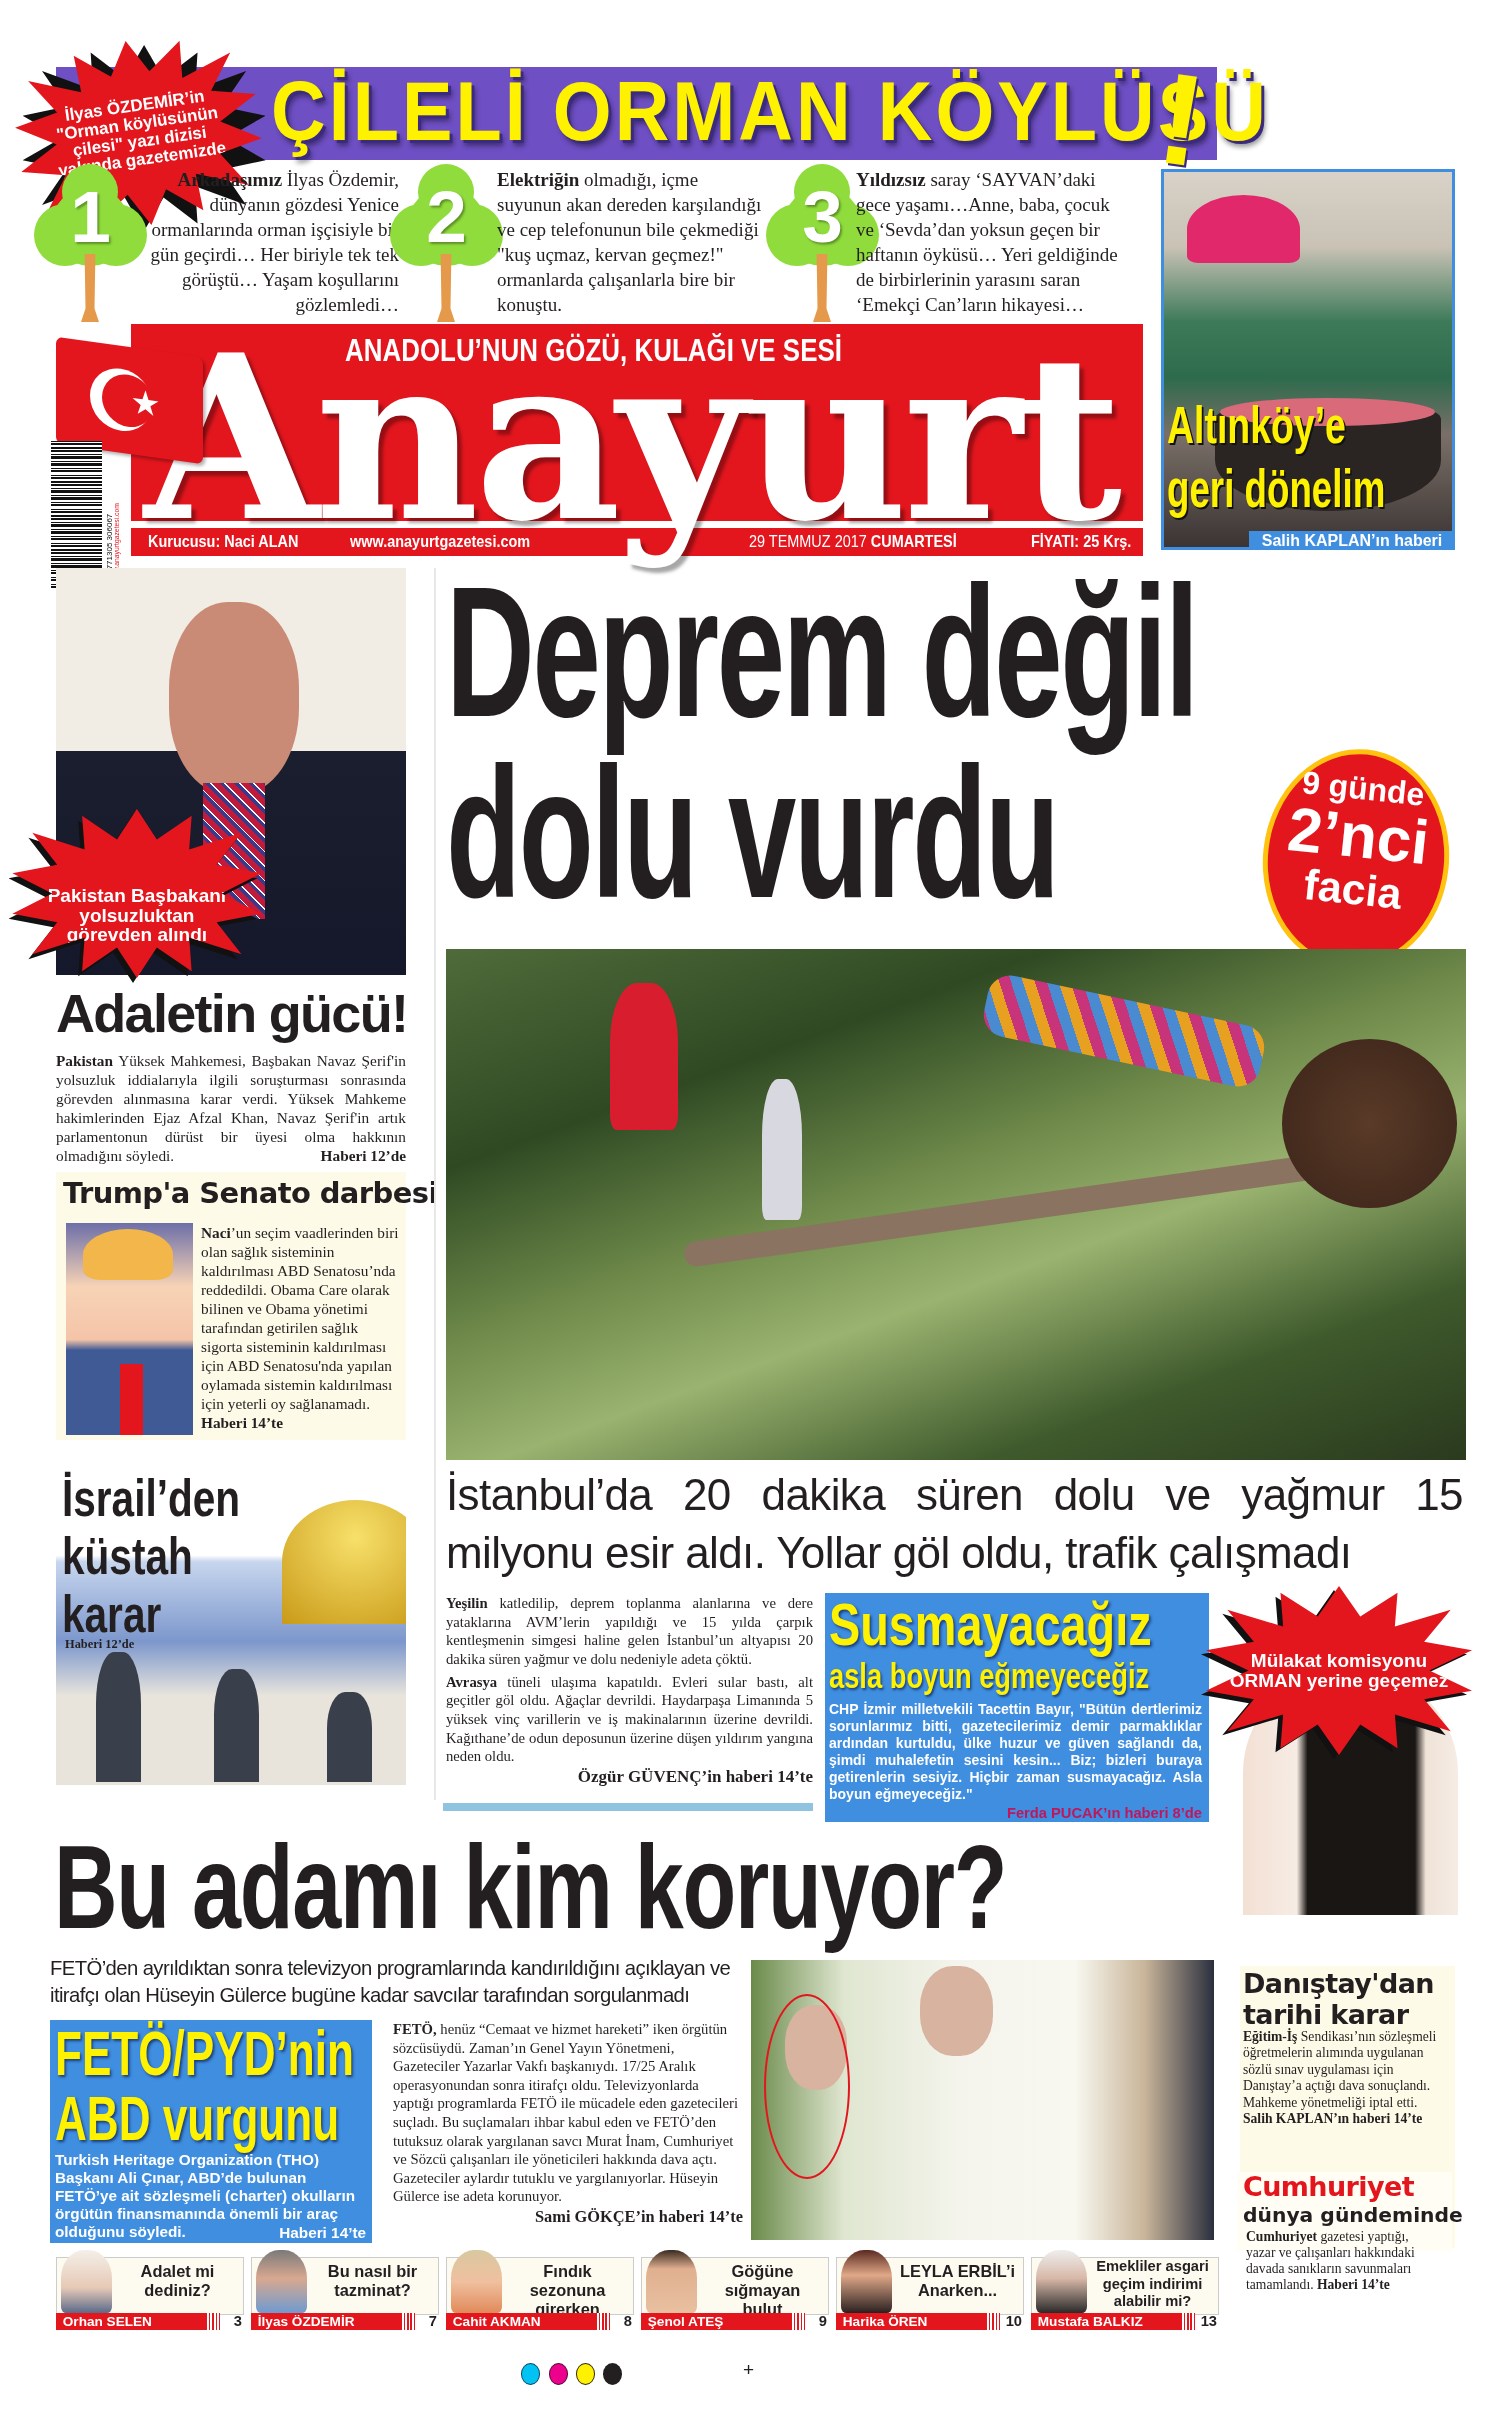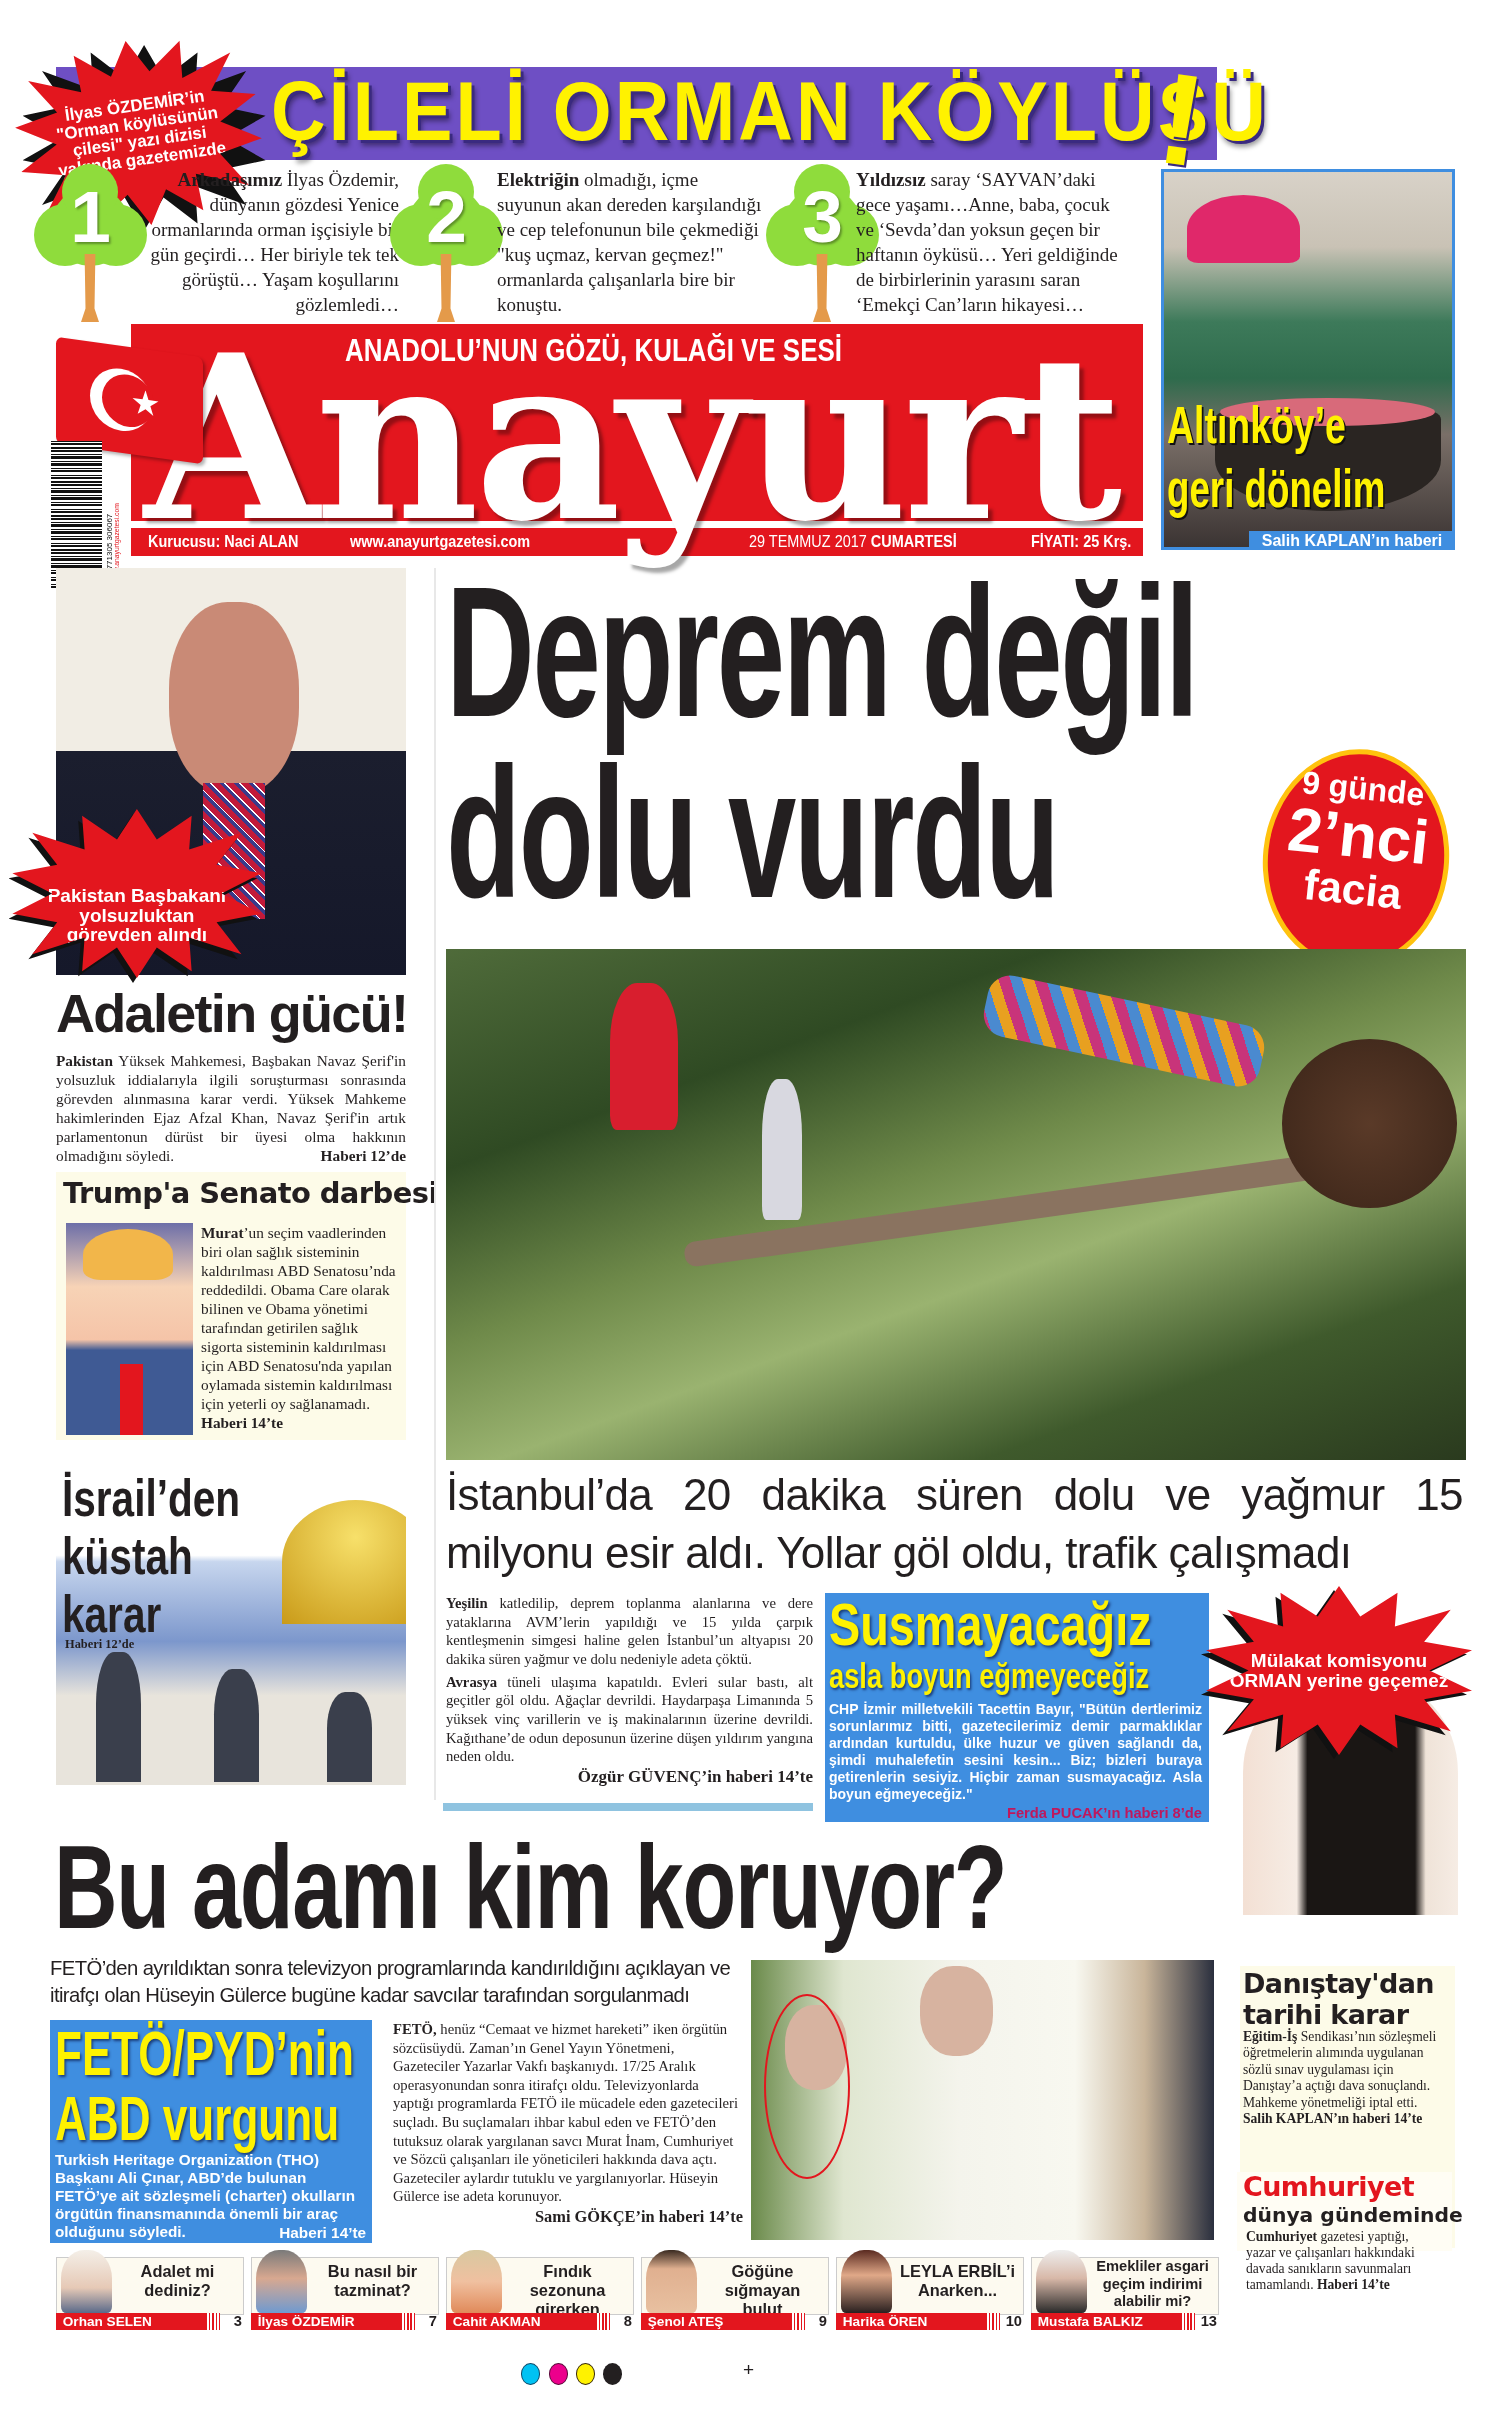--- a/index.html
+++ b/index.html
@@ -136,21 +136,21 @@
   <b style="float:right;">Haberi 12’de</b>
 </div>
 
 <div class="abs" style="left:56px;top:1172px;width:350px;height:268px;background:#fdfbe8;"></div>
 <div class="abs" style="left:63px;top:1176px;font-family:'DejaVu Sans',sans-serif;font-weight:bold;font-size:29px;line-height:35px;color:#231f20;white-space:nowrap;letter-spacing:-0.6px;">Trump'a Senato darbesi</div>
 <div class="photo" style="left:66px;top:1223px;width:127px;height:212px;background:linear-gradient(180deg,#6d6fa8 0%,#f7d3b6 30%,#f5c4a8 55%,#3f5a94 60%,#3f5a94 100%);">
   <div class="abs" style="left:17px;top:5.6px;width:90px;height:51px;background:#f2b64a;border-radius:50% 50% 20% 20%;"></div>
   <div class="abs" style="left:54px;top:141px;width:22.6px;height:71px;background:#e3161e;"></div>
 </div>
 <div class="abs body-text" style="left:201px;top:1223px;width:201px;text-align:left;">
-  <b>Murat</b><span>’un seçim vaadlerinden biri olan sağlık sisteminin kaldırılması ABD Senatosu’nda reddedildi. Obama Care olarak bilinen ve Obama yönetimi tarafından getirilen sağlık sigorta sisteminin kaldırılması için ABD Senatosu'nda yapılan oylamada sistemin kaldırılması için yeterli oy sağlanamadı.</span>
+  <b>Naci</b><span>’un seçim vaadlerinden biri olan sağlık sisteminin kaldırılması ABD Senatosu’nda reddedildi. Obama Care olarak bilinen ve Obama yönetimi tarafından getirilen sağlık sigorta sisteminin kaldırılması için ABD Senatosu'nda yapılan oylamada sistemin kaldırılması için yeterli oy sağlanamadı.</span>
   <b>Haberi 14’te</b>
 </div>
 
 <div class="photo" style="left:56px;top:1466px;width:350px;height:319px;background:linear-gradient(180deg,#fff 0%,#fff 28%,#c7d6ee 30%,#7c97cc 55%,#e8e4dc 72%,#e8e4dc 100%);">
   <div class="abs" style="left:226px;top:34px;width:147px;height:124px;background:radial-gradient(circle at 50% 30%,#f7e06a,#c99a18);border-radius:50% 50% 0 0;"></div>
   <div class="abs" style="left:40px;top:186px;width:45px;height:130px;background:#3a3f4c;border-radius:40% 40% 0 0;"></div>
   <div class="abs" style="left:158px;top:203px;width:45px;height:113px;background:#3a3f4c;border-radius:40% 40% 0 0;"></div>
   <div class="abs" style="left:271px;top:226px;width:45px;height:90px;background:#3a3f4c;border-radius:40% 40% 0 0;"></div>
 </div>
 <div class="abs cond" style="left:62px;top:1469px;font-size:52px;line-height:58px;color:#231f20;transform:scaleX(0.78);">

